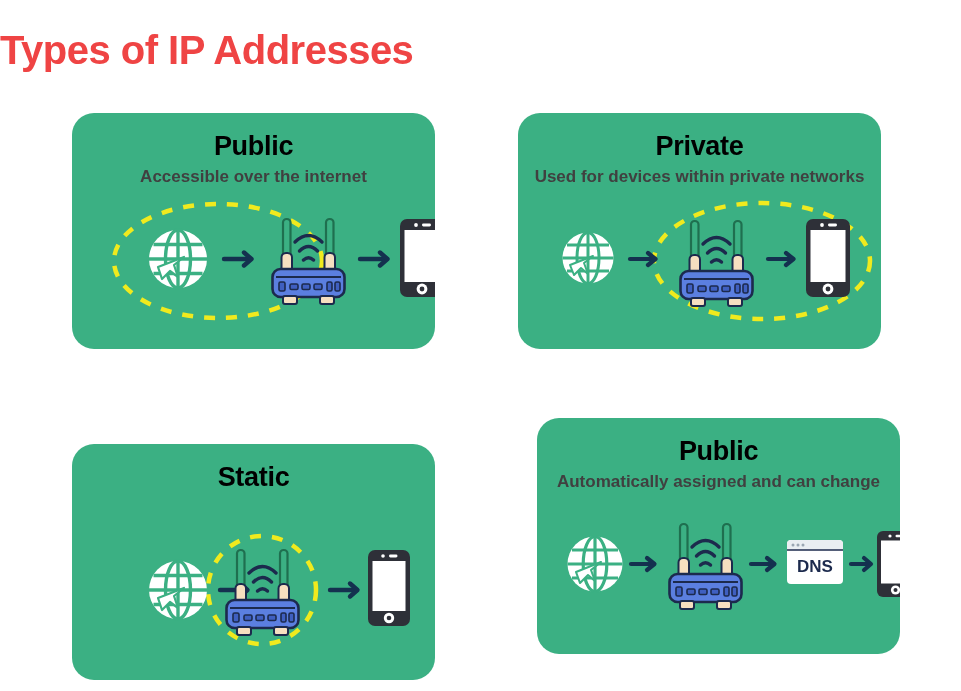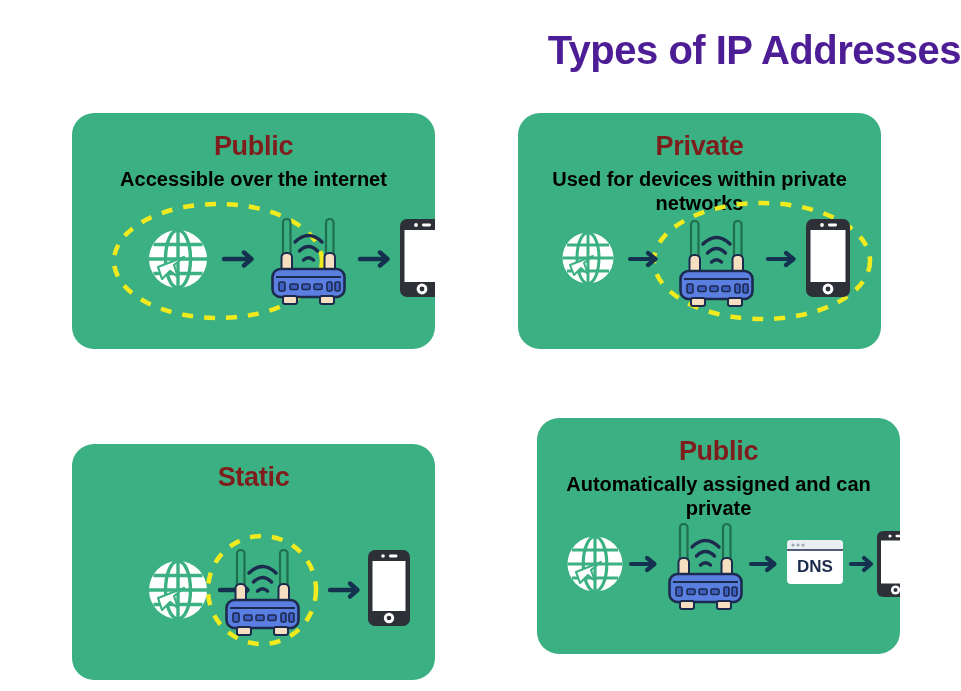--- a/index.html
+++ b/index.html
@@ -14,25 +14,25 @@
     overflow: hidden;
     position: relative;
   }
 
   
   .page-title {
     position: absolute;
     top: 28px;
     left: 0;
     width: 961px;
-    text-align: right;
+    text-align: left;
     font-size: 40px;
     font-weight: bold;
     letter-spacing: -0.5px;
-    color: #4c1d95;
+    color: #ef4444;
     line-height: 1.1;
   }
 
   
   .grid {
     position: absolute;
     top: 113px;
     left: 72px;
     width: 828px;
     height: 541px;
@@ -50,34 +50,34 @@
   .card.c1 { left: 446px; top: 0px; }
   .card.c2 { left: 0px;   top: 305px; margin-top: 26px; }
   .card.c3 { left: 465px; top: 305px; }
 
   .card-title {
     position: absolute;
     top: 18px;
     left: 0;
     width: 100%;
     text-align: center;
-    color: #7f1d1d;
+    color: #000000;
     font-size: 27px;
     font-weight: bold;
     letter-spacing: -0.3px;
     line-height: 1.15;
   }
   .card-sub {
     position: absolute;
     top: 54px;
     left: 0;
     width: 100%;
     text-align: center;
-    color: #000000;
-    font-size: 20px;
+    color: #404040;
+    font-size: 17px;
     font-weight: bold;
     line-height: 1.2;
   }
 
   
   .illus {
     position: absolute;
     left: 0;
     top: 86px;
     width: 363px;
@@ -308,21 +308,21 @@
           <rect x="21" y="4.6" width="8.5" height="2.8" rx="1.4" fill="#ffffff"></rect>
           <circle cx="21" cy="68" r="5.2" fill="#ffffff"></circle>
           <circle cx="21" cy="68" r="2.3" fill="#2e3038"></circle>
         </g>
       </svg>
     </div>
   </div>
 
   <div class="card c3">
     <div class="card-title">Public</div>
-    <div class="card-sub">Automatically assigned and can private</div>
+    <div class="card-sub">Automatically assigned and can change</div>
     <div class="illus">
       <svg width="363" height="125" viewBox="0 0 363 125" xmlns="http://www.w3.org/2000/svg">
 
         <g transform="translate(30,32)">
           <circle cx="28" cy="28" r="27.5" fill="#ffffff"></circle>
           <g stroke="#3bb083" stroke-width="3.2" fill="none">
             <path d="M0.5 28 H55.5"></path>
             <path d="M5 14 H51"></path>
             <path d="M5 42 H51"></path>
             <ellipse cx="28" cy="28" rx="11.8" ry="27.5"></ellipse>

